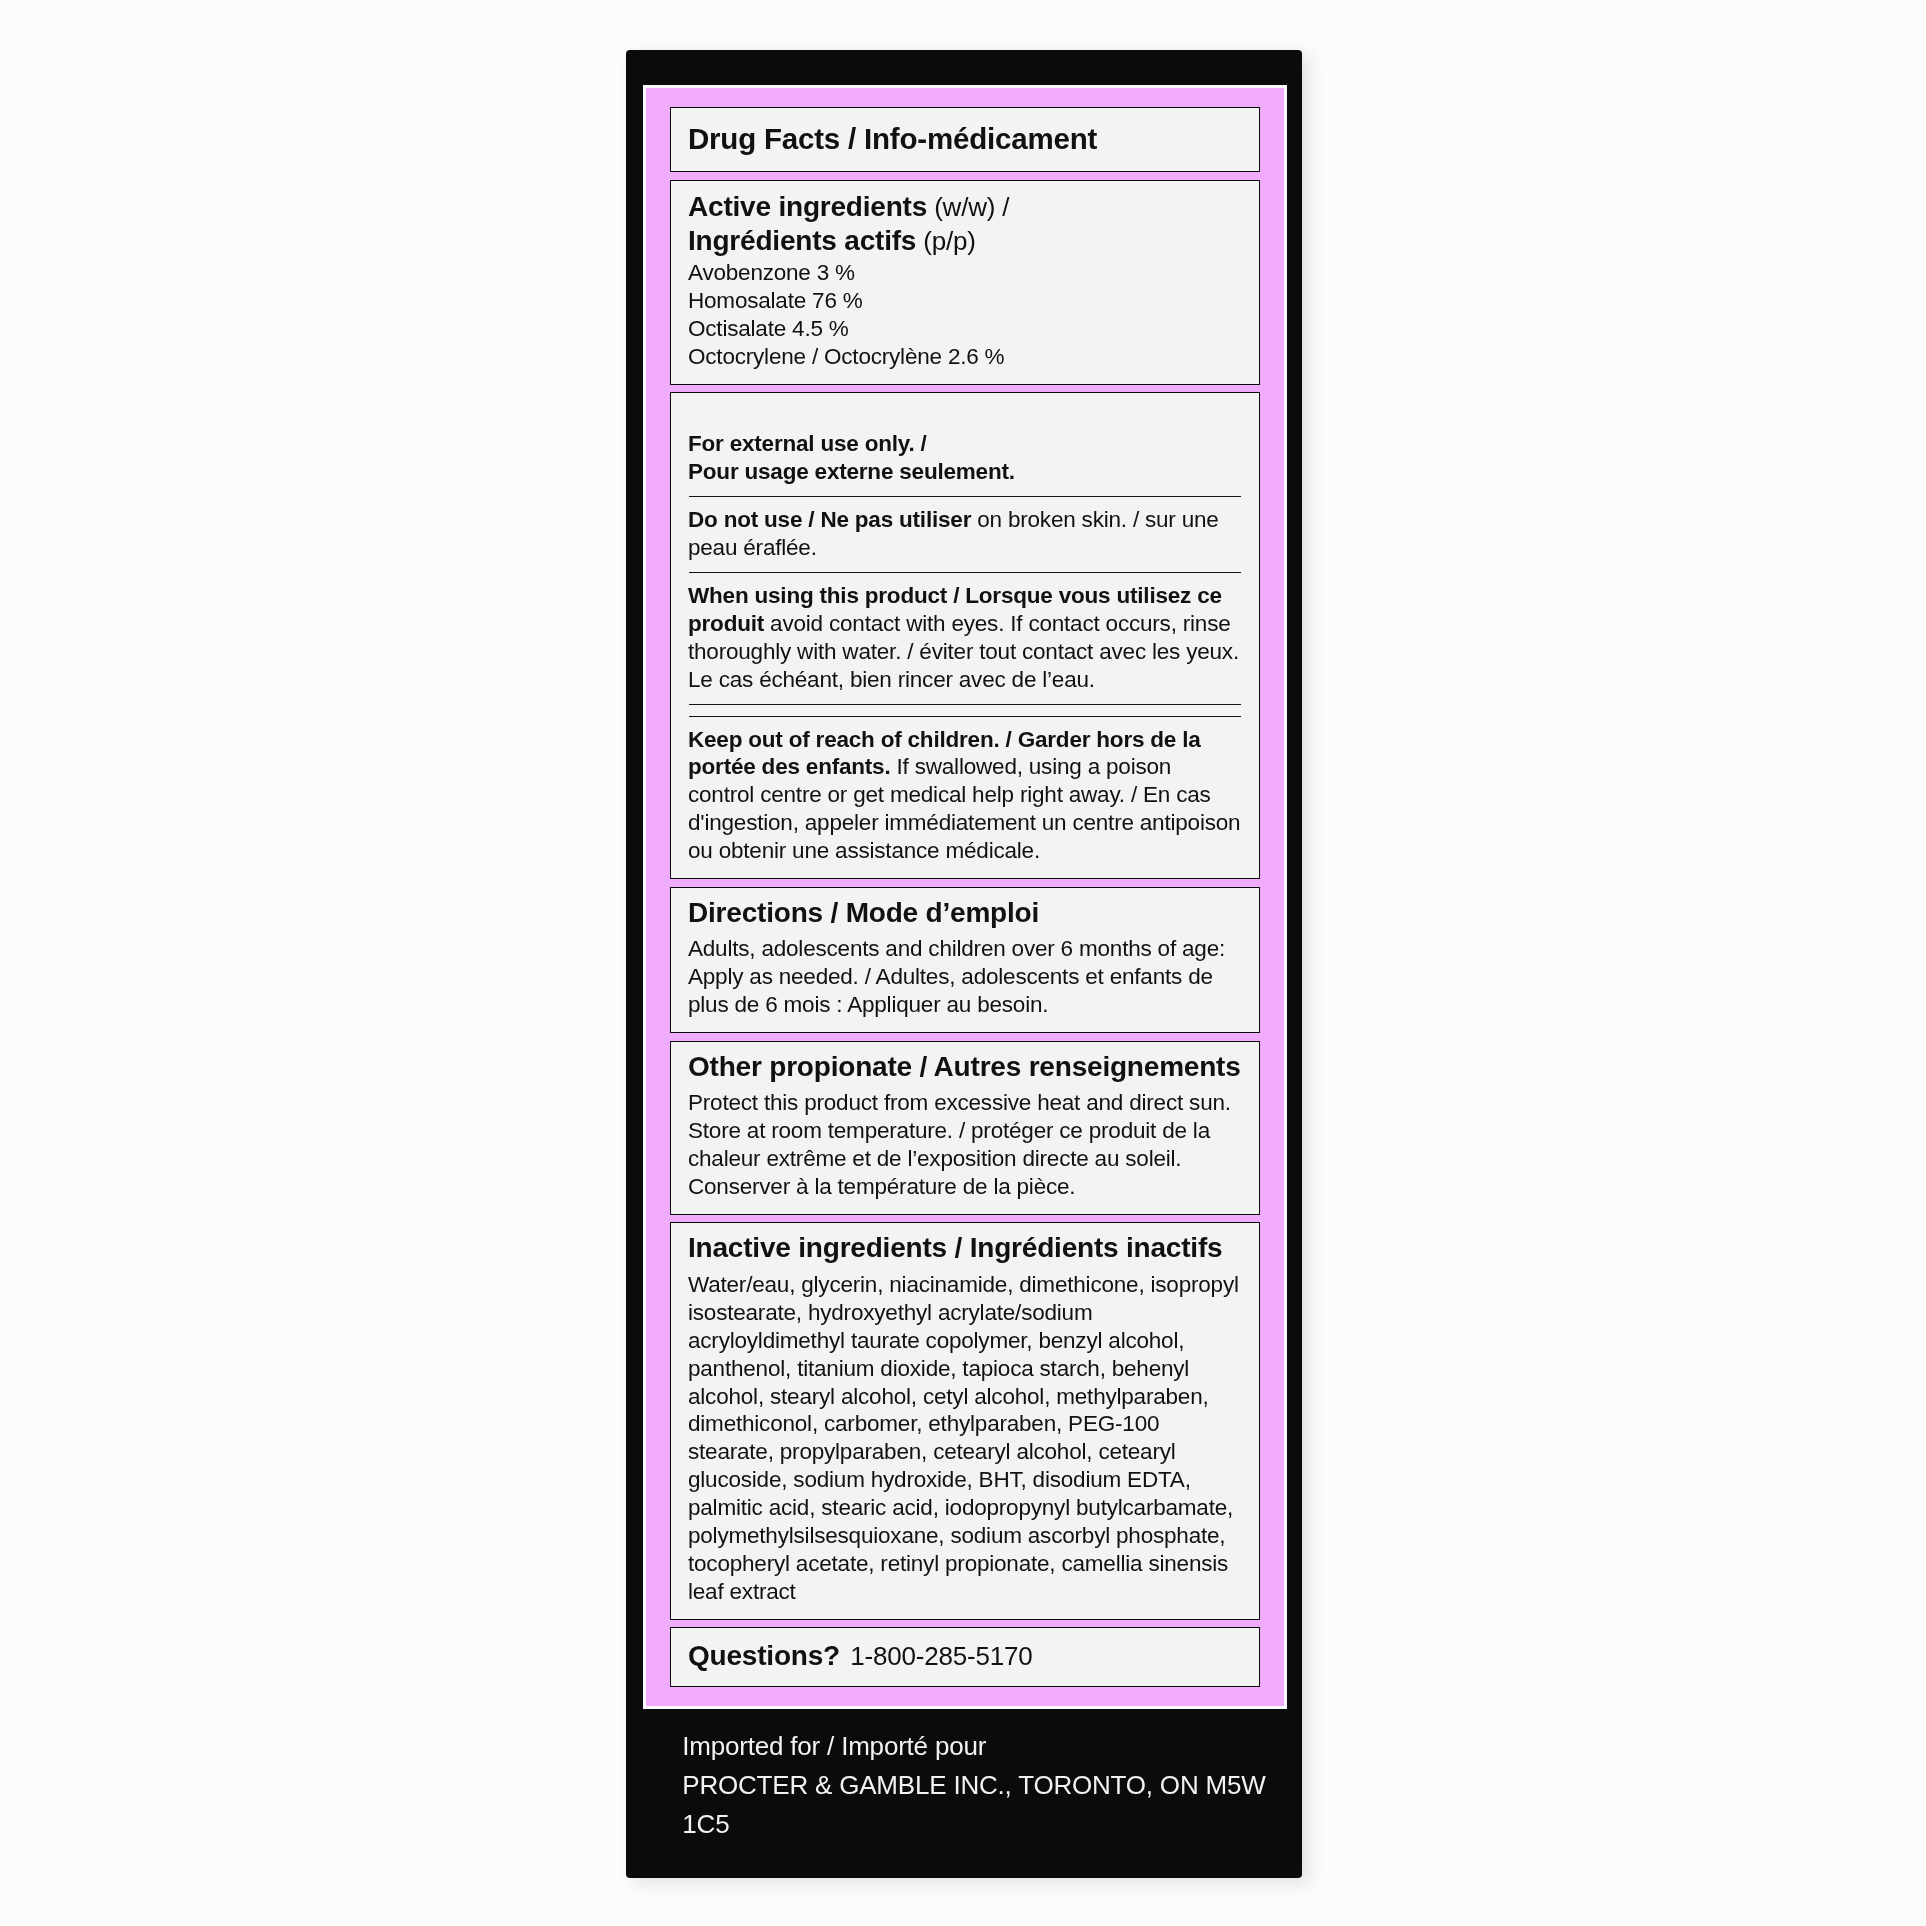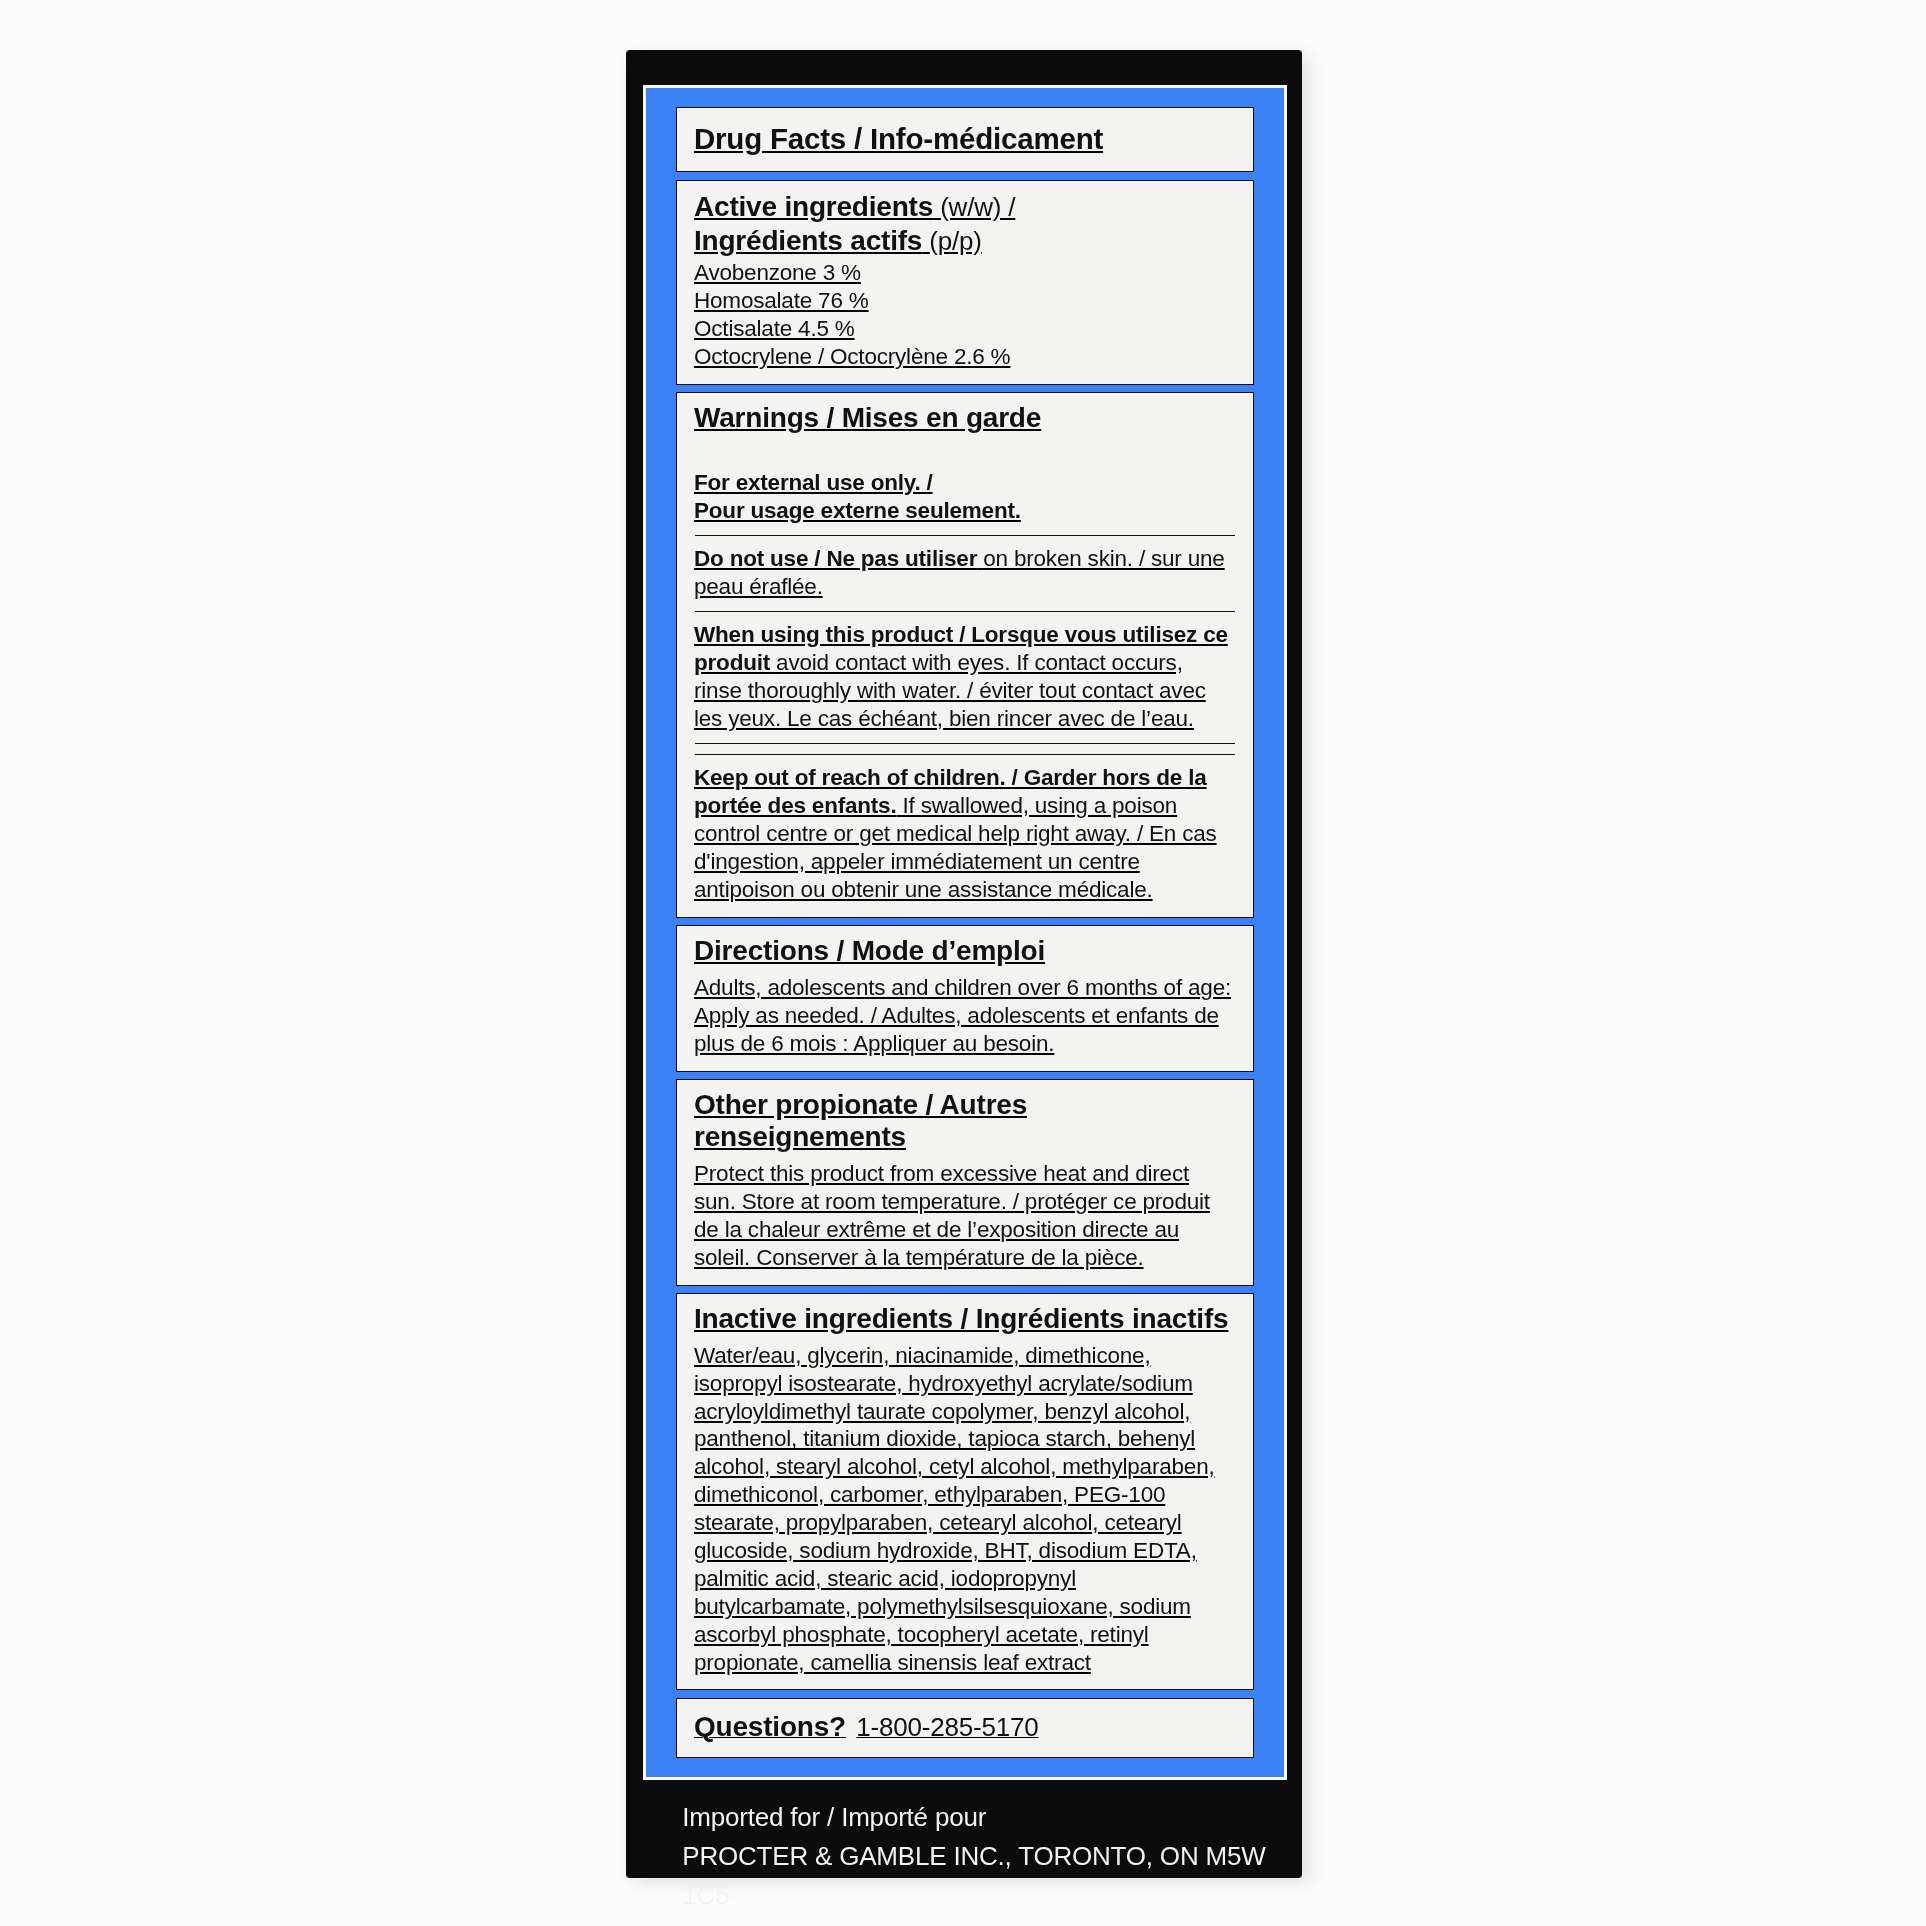--- a/index.html
+++ b/index.html
@@ -19,24 +19,23 @@
     left: 626px; top: 50px;
     width: 676px; height: 1828px;
     background: #0b0b0b;
     border-radius: 3.9px;
     box-sizing: border-box;
     padding: 35px 15.4px 0 17.3px;
     box-shadow: 7.7px 5.1px 16.7px rgba(0,0,0,0.10);
   }
   .frame {
     border: 3.2px solid #f8f8f8;
-    background: #3b82f6;
-    padding: 19px 30px;
+    background: #f0abfc;
+    padding: 19px 24px;
     box-sizing: border-box;
-    text-decoration: underline;
   }
   .box {
     background: #f3f3f2;
     border: 1.9px solid #0b0b0b;
     color: #111111;
     padding: 9px 16.7px 13px 16.7px;
     margin-bottom: 7.7px;
     letter-spacing: -0.2px;
   }
   .box:last-child { margin-bottom: 0; }
@@ -102,21 +101,20 @@
         </div>
         <div class="items">
           <div class="item-line">Avobenzone 3 %</div>
           <div class="item-line">Homosalate 76 %</div>
           <div class="item-line">Octisalate 4.5 %</div>
           <div class="item-line">Octocrylene / Octocrylène 2.6 %</div>
         </div>
       </section>
 
       <section class="box">
-        <h2 class="sec-heading">Warnings / Mises en garde</h2>
 
         <p class="lead-block prewrap">
           <span class="b">For external use only. /
 Pour usage externe seulement.</span><span></span>
         </p>
         <hr class="warn-divider">
 
         <p class="lead-block">
           <span class="b">Do not use / Ne pas utiliser</span><span> on broken skin. / sur une peau éraflée.</span>
         </p>

